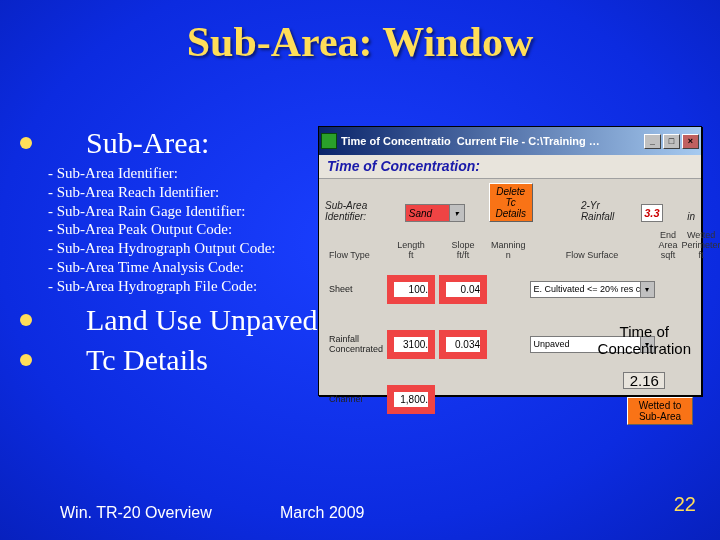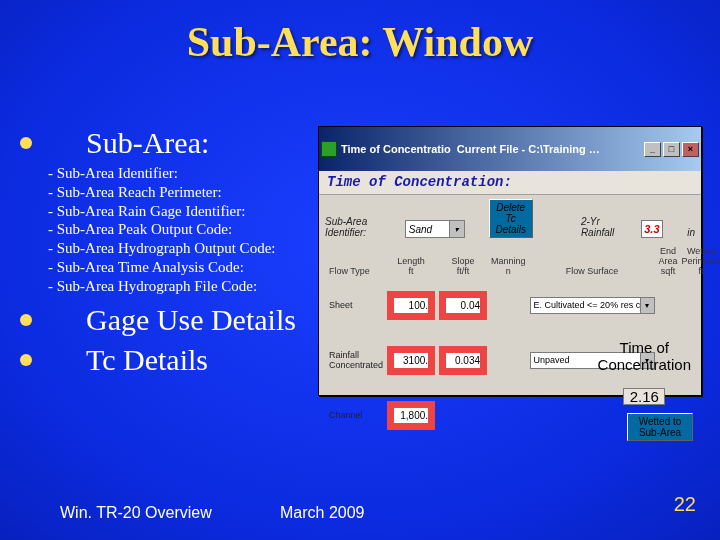--- a/index.html
+++ b/index.html
@@ -101,21 +101,21 @@
     font-family: "MS Sans Serif", Tahoma, Arial, sans-serif;
     font-size: 10px;
     color: #000;
   }
   .titlebar {
     height: 28px;
     background: linear-gradient(to right, #0a246a, #a6caf0);
     color: #fff;
     display: flex;
     align-items: center;
-    padding: 8px 2px;
+    padding: 0 2px;
     font-weight: bold;
     font-size: 11px;
   }
   .titlebar .icon {
     width: 14px;
     height: 14px;
     background: #2aa02a;
     margin-right: 4px;
     flex: none;
     border: 1px solid #084a08;
@@ -141,40 +141,39 @@
   }
   .win-btn.close { background: #c06060; }
   .toolbar-title {
     font-style: italic;
     font-weight: bold;
     color: #1a1aaa;
     font-size: 14px;
     padding: 3px 8px 4px 8px;
     background: #e8e4dc;
     border-bottom: 1px solid #a0a0a0;
-    font-family: Liberation Mono, monospace;
   }
   .form-area {
     padding: 4px 6px;
     position: relative;
   }
   .row1 {
     display: flex;
     align-items: flex-end;
     gap: 24px;
     font-style: italic;
   }
   .lbl {
     font-size: 10px;
     color: #222;
     font-family: Arial, sans-serif;
   }
   .selectish {
     height: 16px;
-    background: #ffffff;
+    background: #ef4444;
     border: 1px solid #7a7a7a;
     display: flex;
     align-items: center;
     padding: 0 3px;
     font-size: 10px;
     position: relative;
   }
   .selectish .arrow {
     position: absolute;
     right: 0;
@@ -182,21 +181,21 @@
     width: 14px;
     height: 100%;
     background: #c0c0c0;
     border-left: 1px solid #7a7a7a;
     display: flex;
     align-items: center;
     justify-content: center;
     font-size: 8px;
   }
   .btn3d {
-    background: #0369a1;
+    background: #f97316;
     border: 1px solid #fff;
     border-right-color: #606060;
     border-bottom-color: #606060;
     font-size: 10px;
     text-align: center;
     padding: 2px 5px;
     line-height: 1.1;
     font-family: Arial, sans-serif;
     cursor: default;
   }
@@ -312,31 +311,31 @@
 
   <div class="content">
 
     <div class="bullet-row">
       <div class="bullet-dot"></div>
       <div class="bullet-text">Sub-Area:</div>
     </div>
 
     <div class="sub-list">
       <div>-  Sub-Area Identifier:</div>
-      <div>-  Sub-Area Reach Perimeter:</div>
+      <div>-  Sub-Area Reach Identifier:</div>
       <div>-  Sub-Area Rain Gage Identifier:</div>
       <div>-  Sub-Area Peak Output Code:</div>
       <div>-  Sub-Area Hydrograph Output Code:</div>
       <div>-  Sub-Area Time Analysis  Code:</div>
       <div>-  Sub-Area Hydrograph File Code:</div>
     </div>
 
     <div class="bullet-row">
       <div class="bullet-dot"></div>
-      <div class="bullet-text">Gage Use Details</div>
+      <div class="bullet-text">Land Use Unpaved</div>
     </div>
 
     <div class="bullet-row">
       <div class="bullet-dot"></div>
       <div class="bullet-text">Tc Details</div>
     </div>
 
   </div>
 
   <div class="win">

